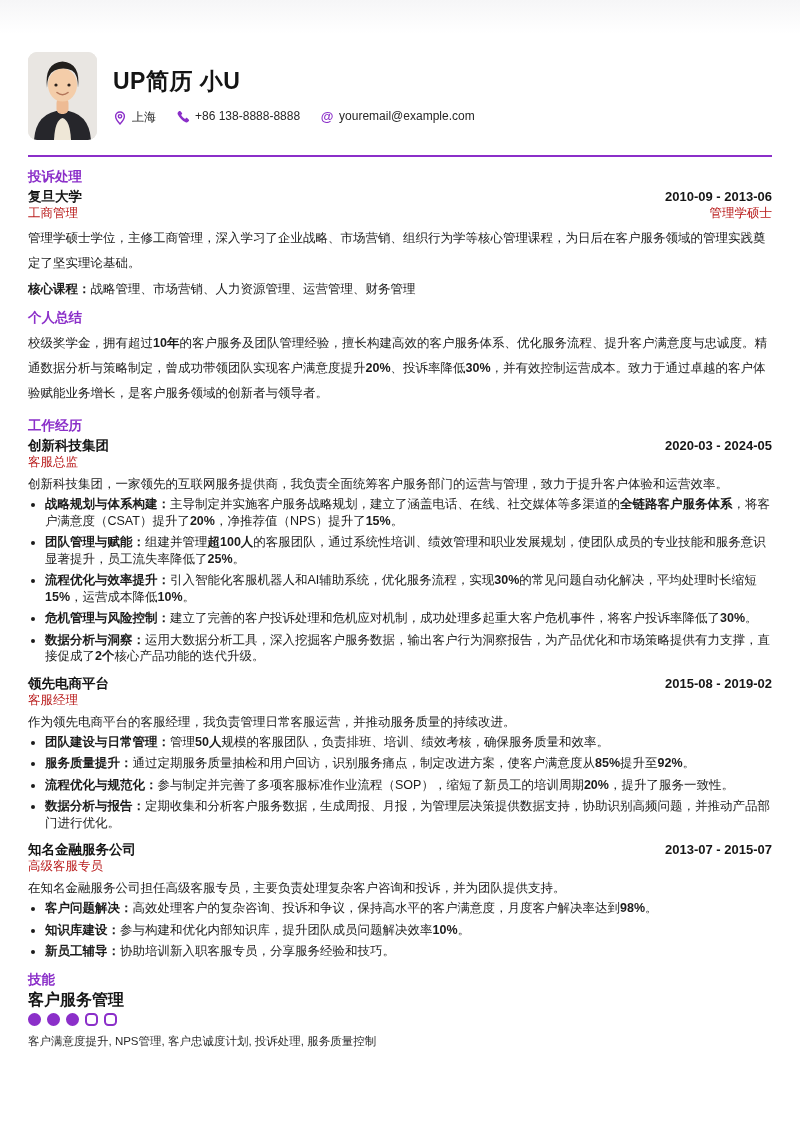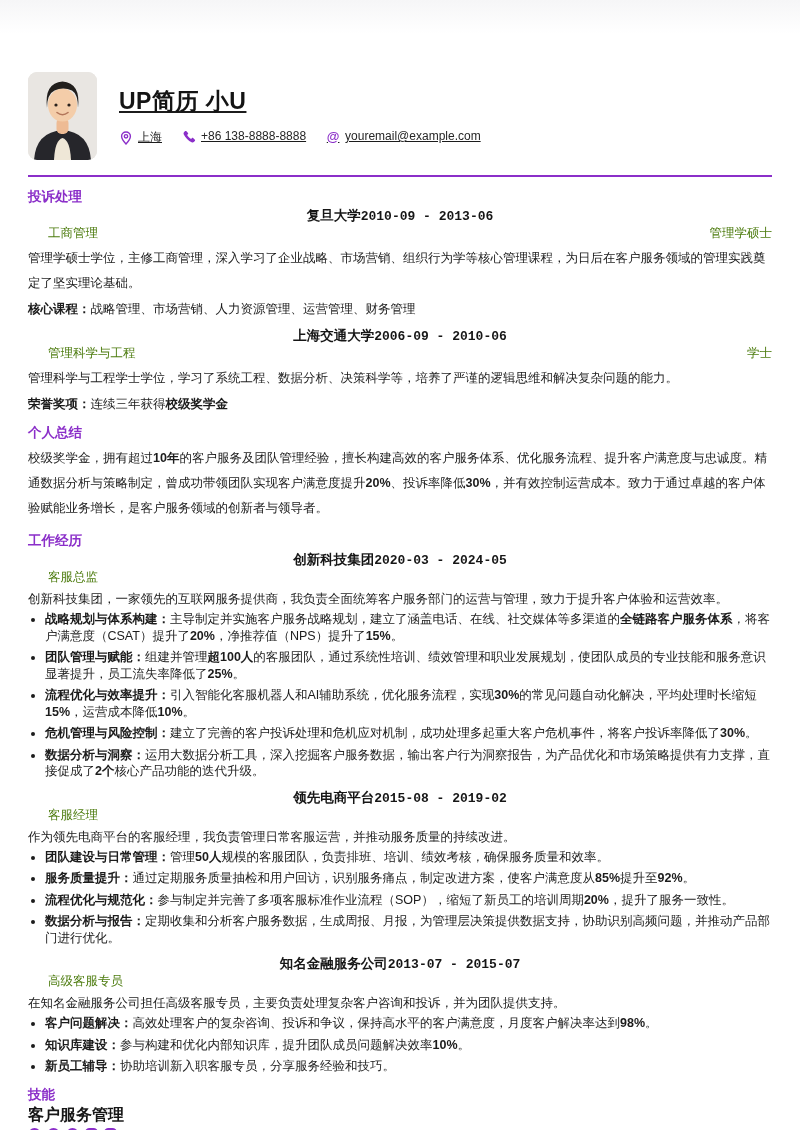--- a/index.html
+++ b/index.html
@@ -5,35 +5,35 @@
   :root { --accent:#8B2FC9; }
   * { box-sizing:border-box; }
   html,body { margin:0; padding:0; }
   body {
     width:800px; height:1130px; overflow:hidden; background:#fff;
     font-family:"Liberation Sans","DejaVu Sans",sans-serif; color:#1c1c1c;
   }
   .page { padding:0 28px; }
   .topfade { position:absolute; left:0; top:0; width:800px; height:34px;
     background:linear-gradient(#f6f6f7,#ffffff); }
-  header.rheader { position:relative; display:flex; align-items:center; gap:22px; padding-top:72px;text-decoration:underline; }
+  header.rheader { position:relative; display:flex; align-items:center; gap:16px; padding-top:52px; }
   .photo { width:69px; height:88px; border-radius:9px; overflow:hidden; flex:none; background:#e9e6e2; }
   .photo svg { display:block; }
   .name { font-size:23px; font-weight:700; color:#141414; letter-spacing:.5px; }
   .contacts { display:flex; align-items:flex-start; gap:20px; margin-top:12px; font-size:12px; color:#262626; }
   .contact { display:inline-flex; align-items:center; gap:5px; }
   .cicon { display:inline-flex; width:14px; height:14px; align-items:center; justify-content:center; color:var(--accent); }
   .cicon svg { display:block; }
   .at-glyph { font-size:13px; font-weight:700; color:var(--accent); line-height:1; }
   .divider { border-top:2px solid var(--accent); margin-top:15px; }
   h2.stitle { color:var(--accent); font-size:13.5px; line-height:16px; font-weight:700; margin:12px 0 3px; }
-  .entry-head { display:flex; justify-content:center; align-items:baseline;font-family:Liberation Mono, monospace; }
+  .entry-head { display:flex; justify-content:space-between; align-items:baseline; }
   .etitle { font-size:13.5px; line-height:17px; font-weight:700; color:#161616; }
   .edate { font-size:13px; line-height:17px; font-weight:700; color:#161616; white-space:nowrap; }
-  .entry-sub { display:flex; justify-content:space-between; font-size:12.5px; line-height:16px; color:#4d7c0f;margin-left:20px; }
+  .entry-sub { display:flex; justify-content:space-between; font-size:12.5px; line-height:16px; color:#b91c1c; }
   .para { font-size:12.5px; line-height:25px; margin:5px 0 0; }
   .extra { font-size:12.5px; line-height:17px; margin:5px 0 0; }
   .entry2 { margin-top:10px; }
   .intro { font-size:12.5px; line-height:18px; margin:5px 0 3px; }
   ul.bullets { margin:2px 0 0; padding-left:17px; list-style:disc; }
   ul.bullets li { font-size:12.5px; line-height:16.5px; margin:0 0 5px; }
   .job { margin-top:10px; }
   .skill { margin-top:9px; }
   .skill:first-of-type { margin-top:2px; }
   .skill-name { font-size:16px; line-height:17px; font-weight:700; color:#161616; }
@@ -106,32 +106,20 @@
         <span class="edate">2010-09 - 2013-06</span>
       </div>
       <div class="entry-sub">
         <span>工商管理</span>
         <span>管理学硕士</span>
       </div>
       <p class="para">管理学硕士学位，主修工商管理，深入学习了企业战略、市场营销、组织行为学等核心管理课程，为日后在客户服务领域的管理实践奠定了坚实理论基础。</p>
       <p class="extra" data-rich=""><span class="b">核心课程：</span><span>战略管理、市场营销、人力资源管理、运营管理、财务管理</span></p>
     </div>
 
-    <div class="entry entry2">
-      <div class="entry-head">
-        <span class="etitle">上海交通大学</span>
-        <span class="edate">2006-09 - 2010-06</span>
-      </div>
-      <div class="entry-sub">
-        <span>管理科学与工程</span>
-        <span>学士</span>
-      </div>
-      <p class="para">管理科学与工程学士学位，学习了系统工程、数据分析、决策科学等，培养了严谨的逻辑思维和解决复杂问题的能力。</p>
-      <p class="extra" data-rich=""><span class="b">荣誉奖项：</span><span>连续三年获得</span><span class="b">校级奖学金</span></p>
-    </div>
   </section>
 
   <section>
     <h2 class="stitle">个人总结</h2>
     <p class="para" data-rich=""><span>校级奖学金，拥有超过</span><span class="b">10年</span><span>的客户服务及团队管理经验，擅长构建高效的客户服务体系、优化服务流程、提升客户满意度与忠诚度。精通数据分析与策略制定，曾成功带领团队实现客户满意度提升</span><span class="b">20%</span><span>、投诉率降低</span><span class="b">30%</span><span>，并有效控制运营成本。致力于通过卓越的客户体验赋能业务增长，是客户服务领域的创新者与领导者。</span></p>
   </section>
 
   <section>
     <h2 class="stitle">工作经历</h2>
 

